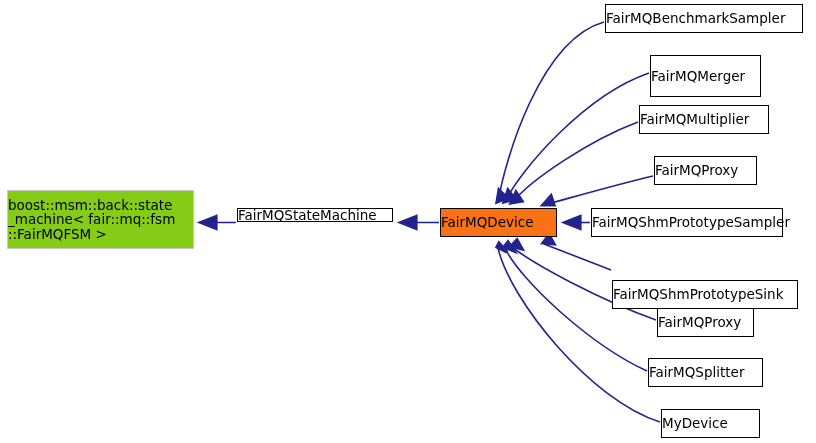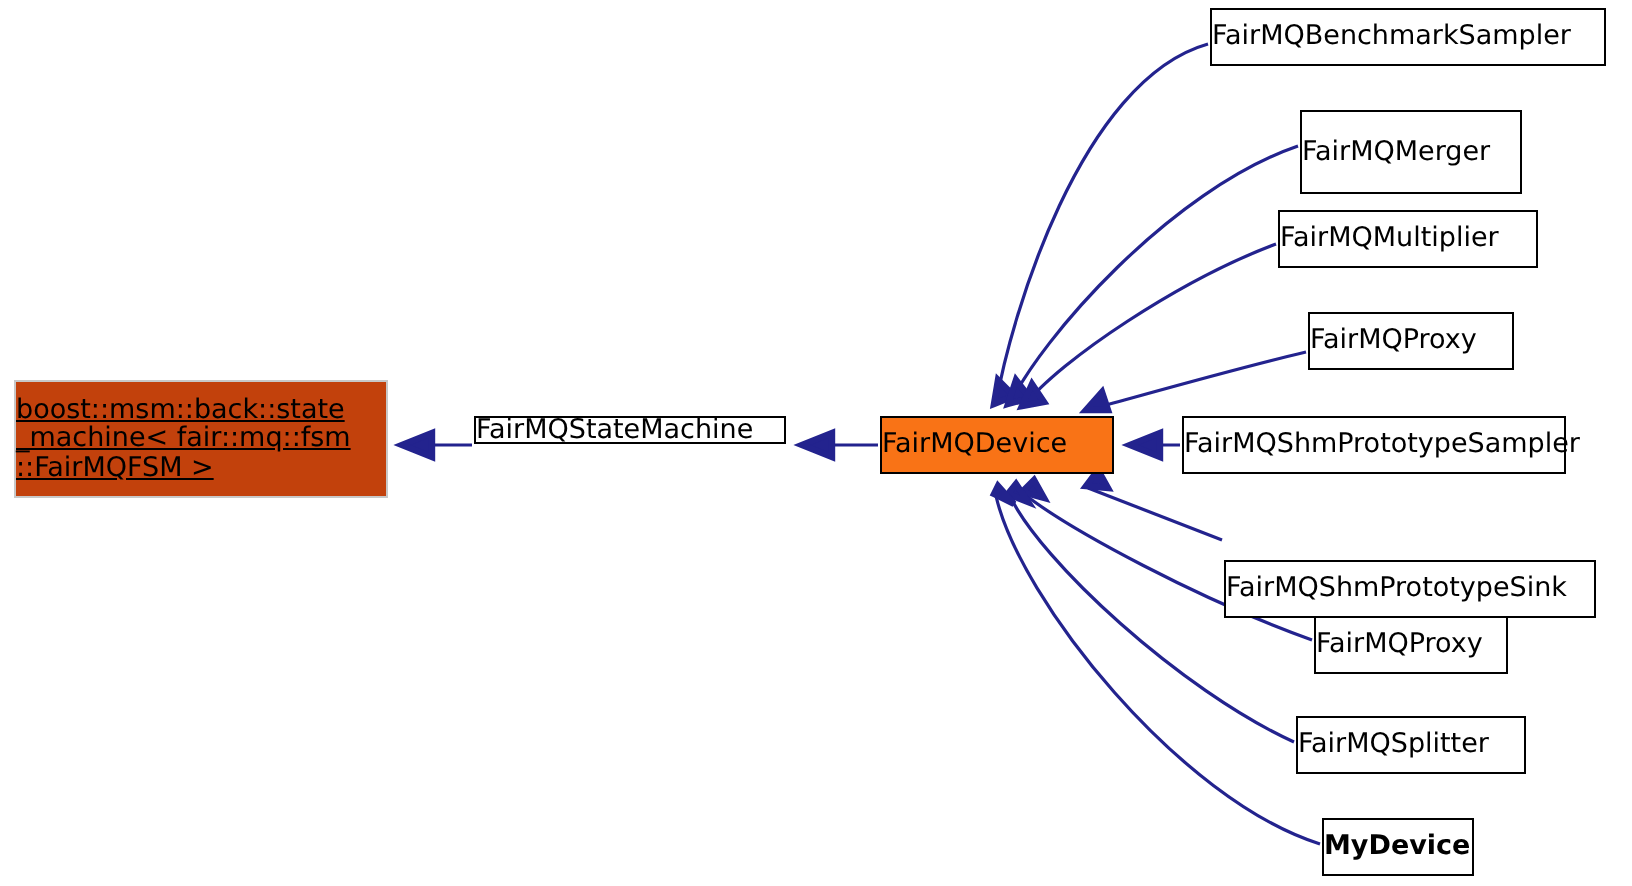--- a/index.html
+++ b/index.html
@@ -38,22 +38,21 @@
     letter-spacing: 0px;
     white-space: pre;
     z-index: 2;
   }
   .node.current {
     background: #f97316;
     border: 1px solid #000000;
   }
   .node.faded {
     border: 1px solid #c8c8c8;
-    background: #c2410c;
-    text-decoration: underline;
+    background: #84cc16;
   }
   .node-label {
     display: block;
     width: 100%;
   }
 </style>
 </head>
 <body>
 
 <div id="diagram">
@@ -90,16 +89,16 @@
       <div class="node" style="left: 237px; top: 208px; width: 156px; height: 14px;"><span class="node-label">FairMQStateMachine</span></div>
       <div class="node current" style="left: 440px; top: 208px; width: 117px; height: 29px;"><span class="node-label">FairMQDevice</span></div>
       <div class="node" style="left: 605px; top: 4px; width: 198px; height: 29px;"><span class="node-label">FairMQBenchmarkSampler</span></div>
       <div class="node" style="left: 650px; top: 55px; width: 111px; height: 42px;"><span class="node-label">FairMQMerger</span></div>
       <div class="node" style="left: 639px; top: 105px; width: 130px; height: 29px;"><span class="node-label">FairMQMultiplier</span></div>
       <div class="node" style="left: 654px; top: 156px; width: 103px; height: 29px;"><span class="node-label">FairMQProxy</span></div>
       <div class="node" style="left: 591px; top: 208px; width: 192px; height: 29px;"><span class="node-label">FairMQShmPrototypeSampler</span></div>
       <div class="node" style="left: 612px; top: 258px; width: 186px; height: 29px; margin-top: 22px;"><span class="node-label">FairMQShmPrototypeSink</span></div>
       <div class="node" style="left: 657px; top: 308px; width: 97px; height: 29px;"><span class="node-label">FairMQProxy</span></div>
       <div class="node" style="left: 648px; top: 358px; width: 115px; height: 29px;"><span class="node-label">FairMQSplitter</span></div>
-      <div class="node" style="left: 661px; top: 409px; width: 76px; height: 29px; font-weight: bold;"><span class="node-label">MyDevice</span></div>
+      <div class="node" style="left: 661px; top: 409px; width: 99px; height: 29px;"><span class="node-label">MyDevice</span></div>
     </div>
 
 </div>
 
 </body></html>

